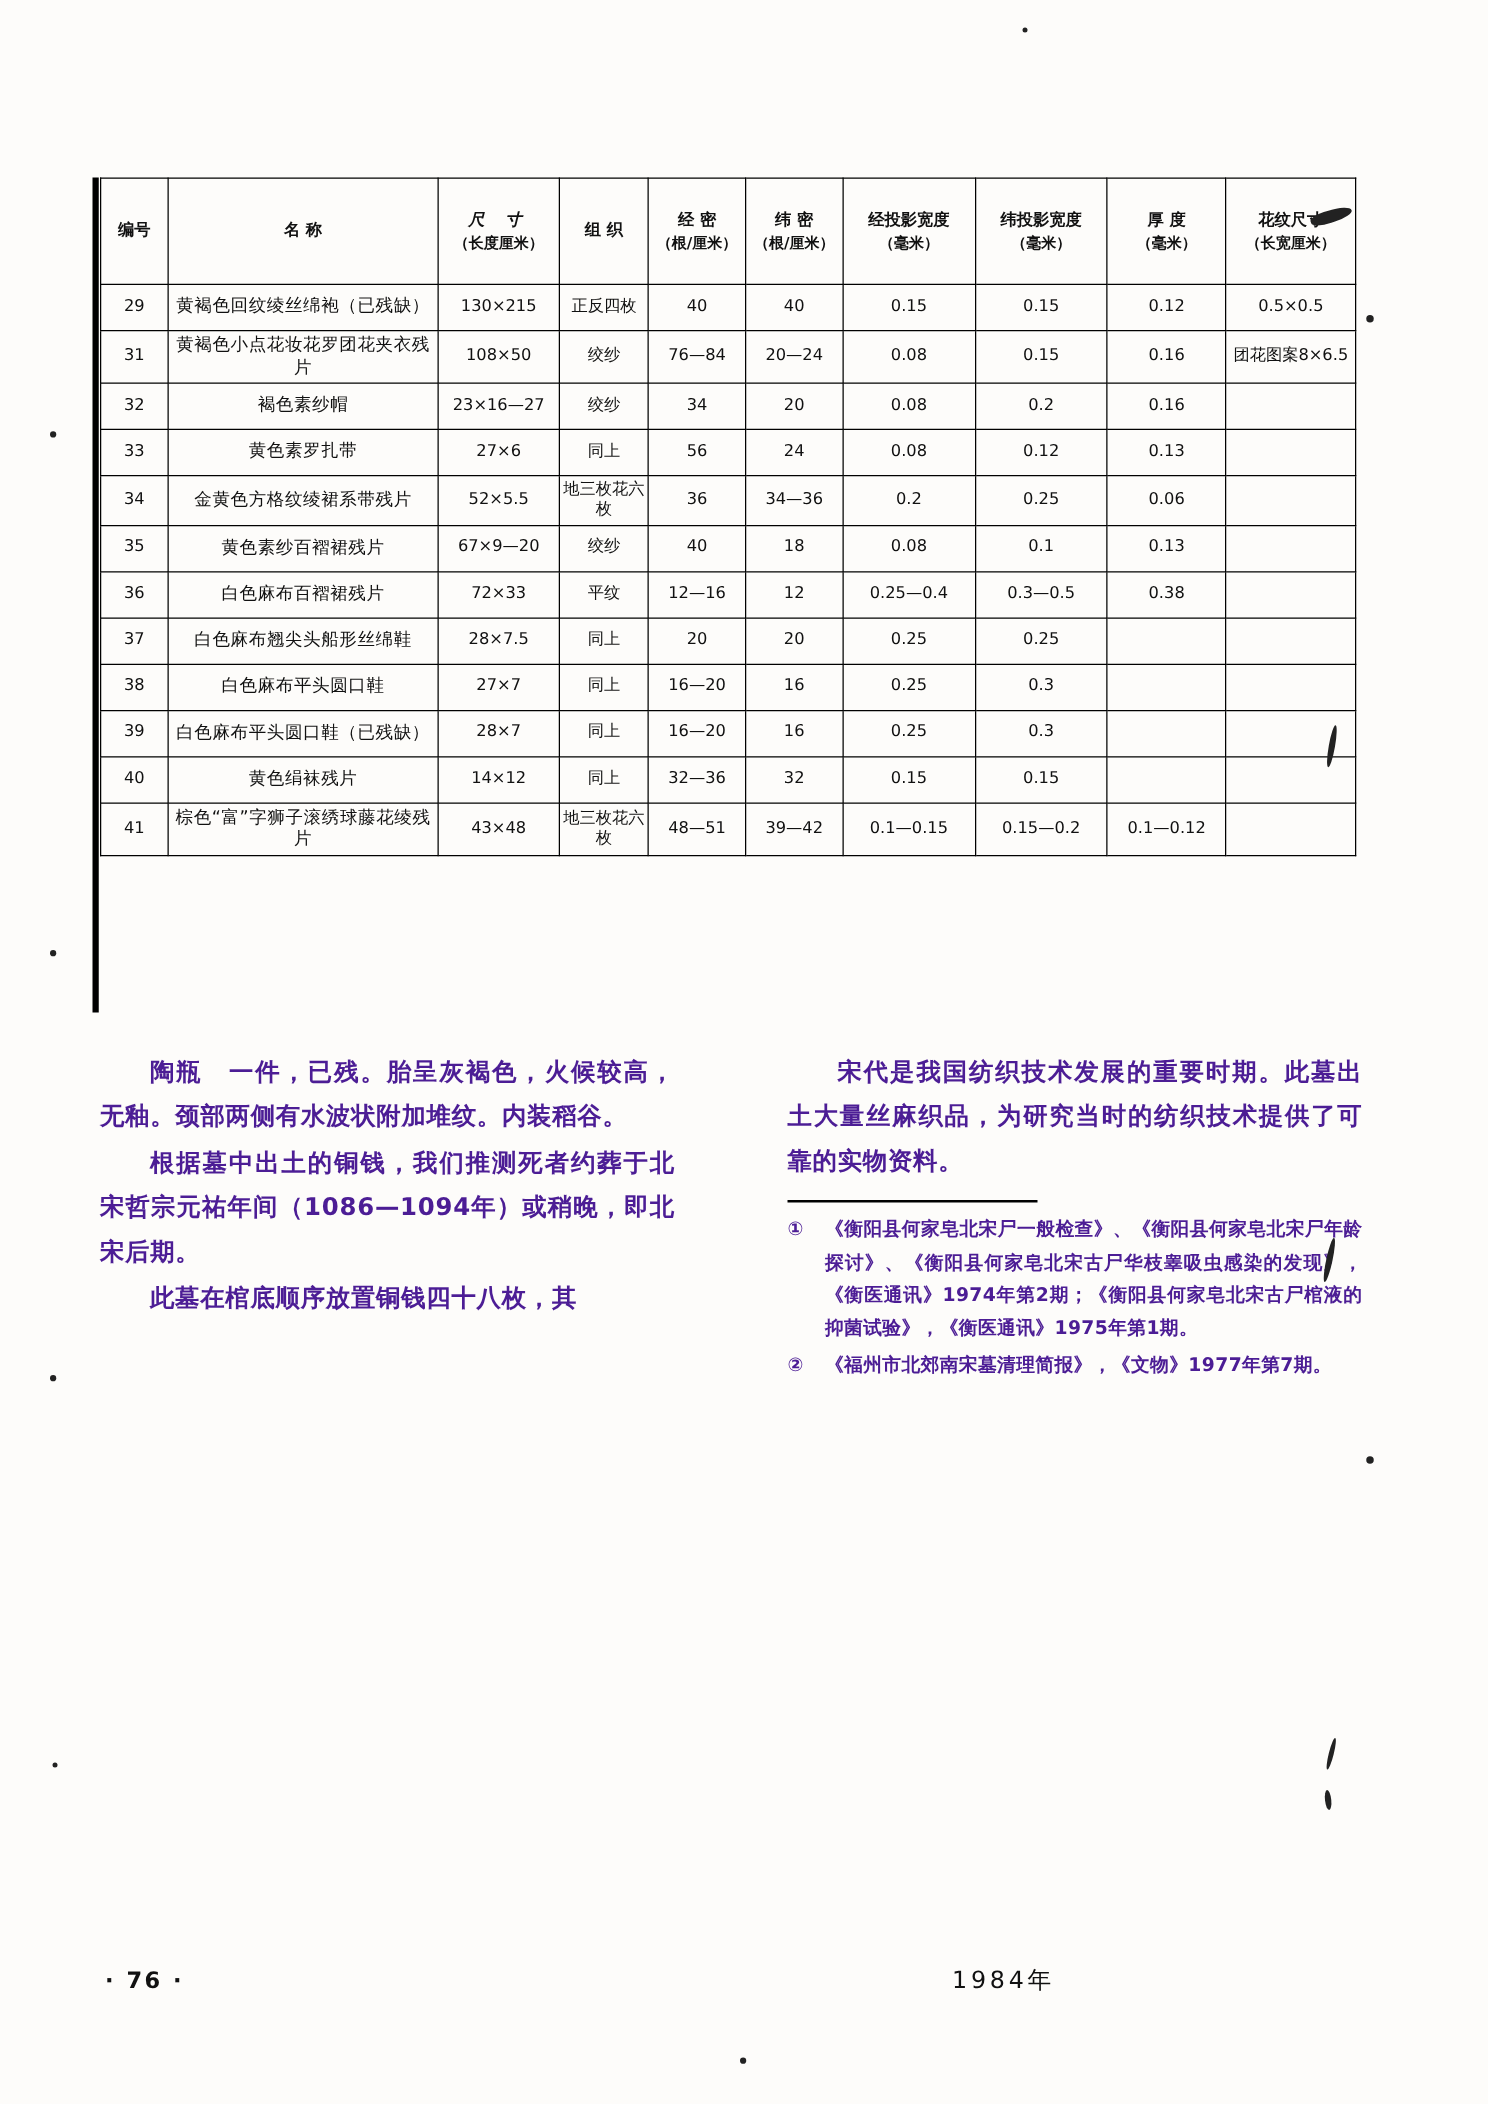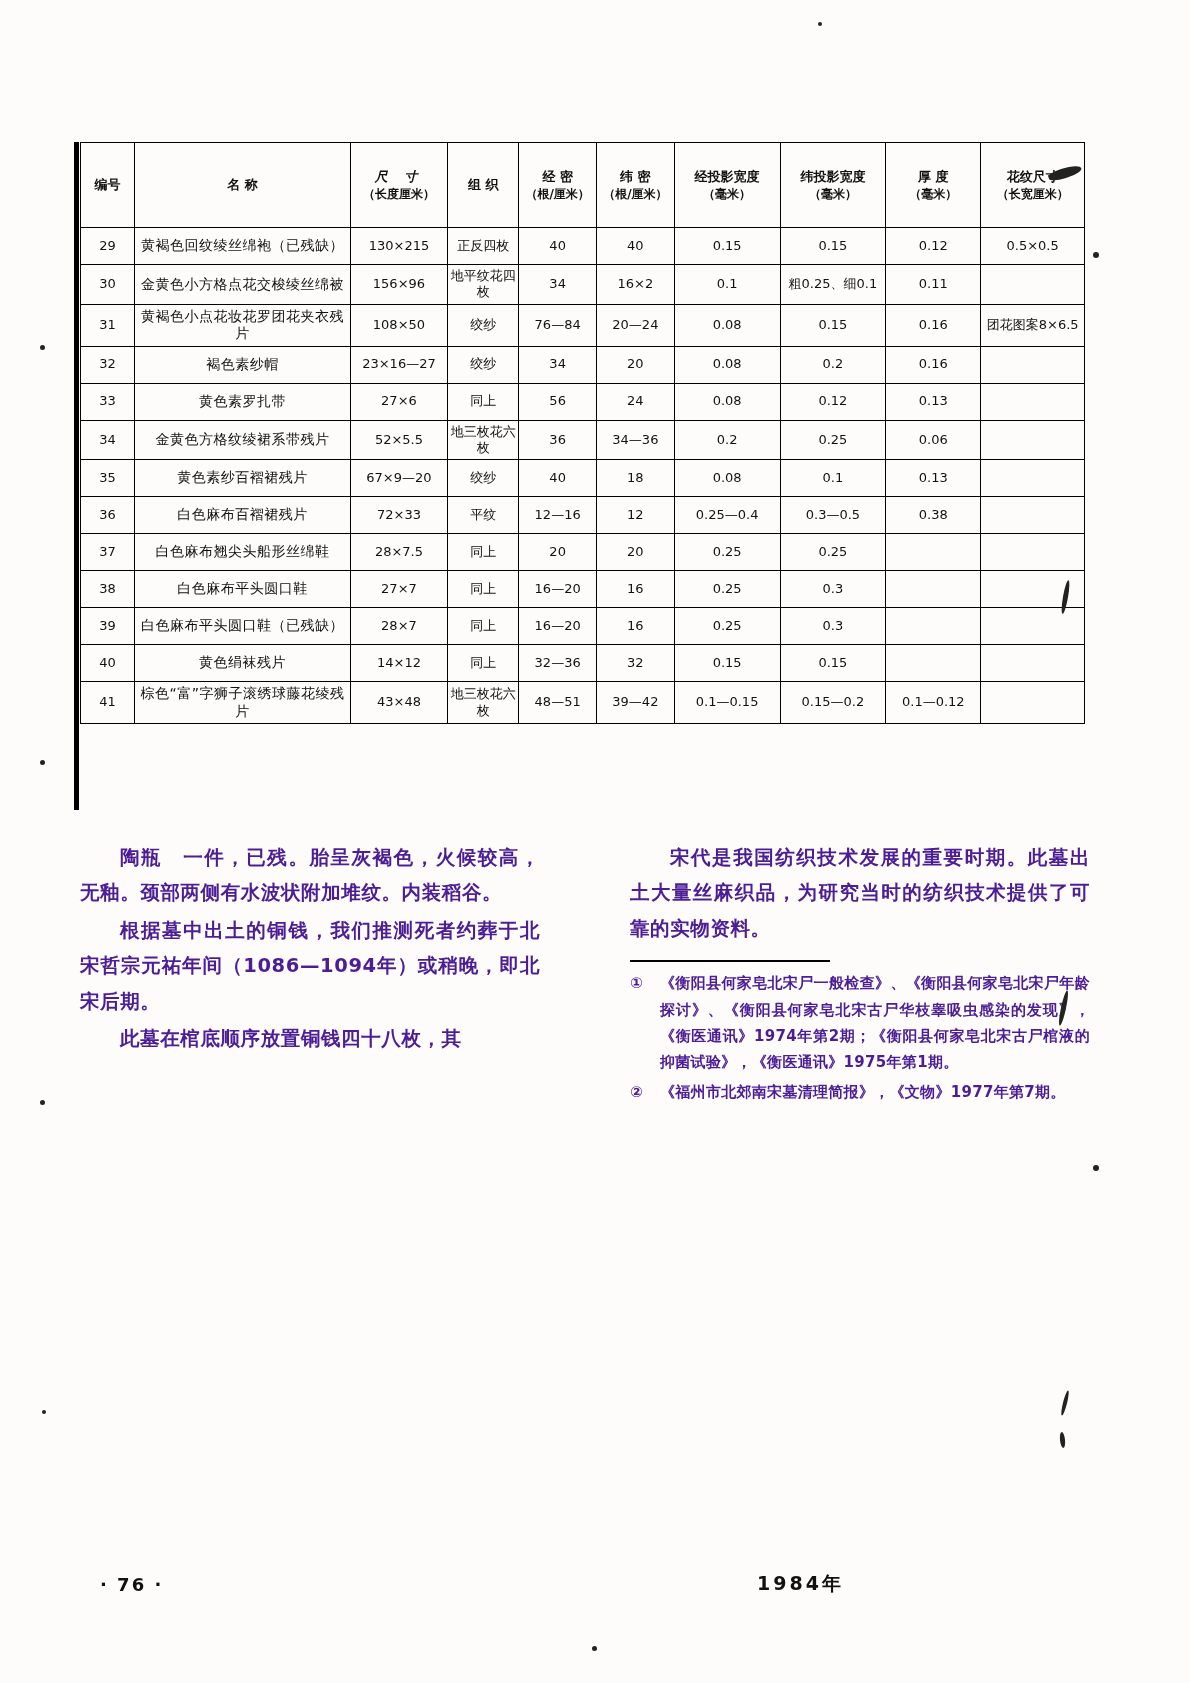--- a/index.html
+++ b/index.html
@@ -135,32 +135,32 @@
     text-align: left;
   }
   .fn-txt {
     flex: 1;
     text-align: justify;
   }
 
   
   .footer-left {
     position: absolute;
-    left: 100px;
+    left: 84px;
     bottom: 88px;
     font-size: 18px;
     font-weight: bold;
     letter-spacing: 2px;
   }
   .footer-right {
     position: absolute;
     right: 98px;
     bottom: 86px;
     font-size: 19px;
-    font-weight: bold;
+    font-weight: normal;
     letter-spacing: 3px;
   }
 
   
   .mark {
     position: absolute;
     background: #222;
   }
   .m1 { left: 1048px; top: 168px; width: 34px; height: 10px;
         transform: rotate(-18deg); border-radius: 40% 60% 50% 50%; }
@@ -251,32 +251,20 @@
             <td class="num">130×215</td>
             <td class="b">正反四枚</td>
             <td class="num">40</td>
             <td class="num">40</td>
             <td class="num">0.15</td>
             <td class="num">0.15</td>
             <td class="num">0.12</td>
             <td class="b">0.5×0.5</td>
           </tr>
           <tr class="row">
-            <td class="num">30</td>
-            <td class="name">金黄色小方格点花交梭绫丝绵被</td>
-            <td class="num">156×96</td>
-            <td class="b">地平纹花四枚</td>
-            <td class="num">34</td>
-            <td class="num">16×2</td>
-            <td class="num">0.1</td>
-            <td class="num">粗0.25、细0.1</td>
-            <td class="num">0.11</td>
-            <td class="b"></td>
-          </tr>
-          <tr class="row">
             <td class="num">31</td>
             <td class="name">黄褐色小点花妆花罗团花夹衣残片</td>
             <td class="num">108×50</td>
             <td class="b">绞纱</td>
             <td class="num">76—84</td>
             <td class="num">20—24</td>
             <td class="num">0.08</td>
             <td class="num">0.15</td>
             <td class="num">0.16</td>
             <td class="b">团花图案8×6.5</td>

